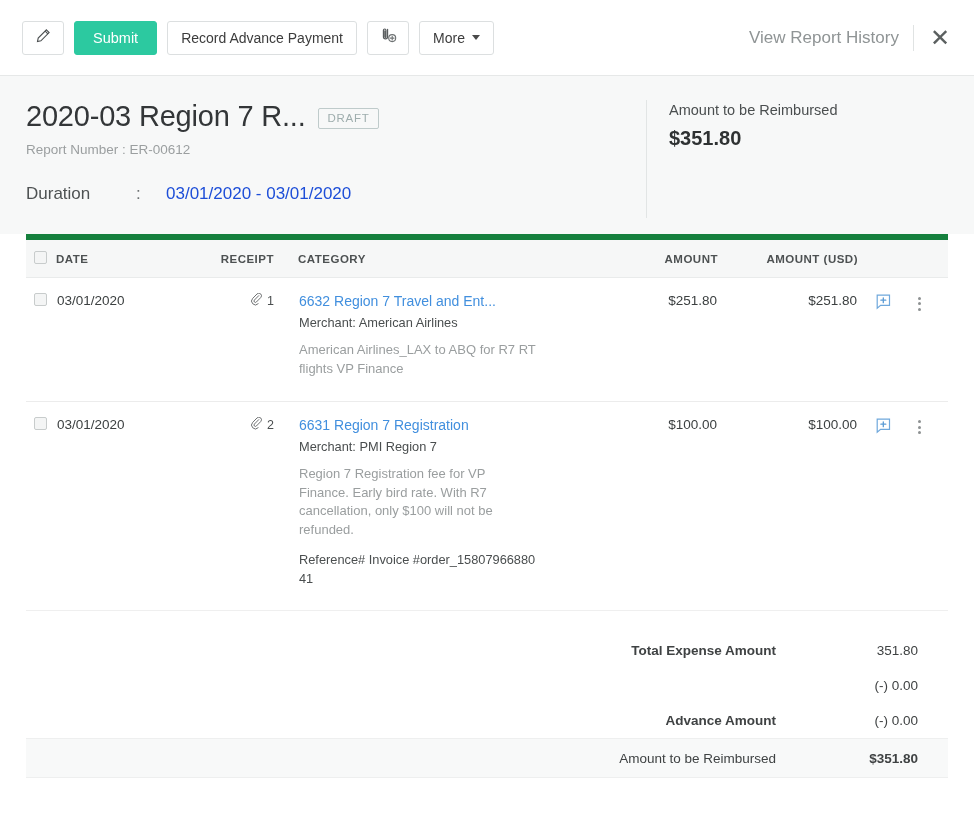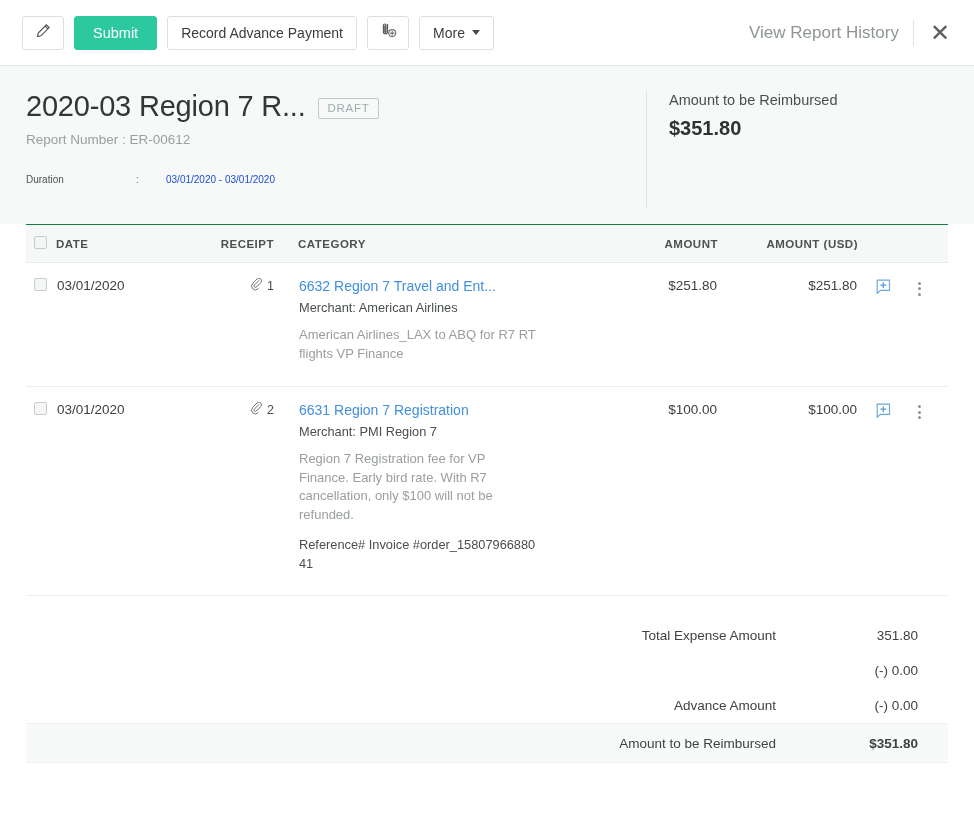--- a/index.html
+++ b/index.html
@@ -9,21 +9,21 @@
     width: 974px; height: 824px;
     background: #ffffff;
     font-family: "Liberation Sans", sans-serif;
     color: #333333;
     overflow: hidden;
   }
 
   
   .toolbar {
     position: relative;
-    height: 66px;
+    height: 76px;
     background: #ffffff;
     border-bottom: 1px solid #e6e8e8;
     display: flex;
     align-items: center;
     padding: 0 22px;
   }
   .tb-left { display: flex; align-items: center; gap: 10px; }
   .tb-right { margin-left: auto; display: flex; align-items: center; gap: 14px; }
 
   .btn {
@@ -101,21 +101,21 @@
     margin-top: 4px;
   }
   .report-number {
     margin-top: 9px;
     font-size: 13.5px;
     color: #9b9fa0;
   }
   .duration-row {
     margin-top: 27px;
     display: flex;
-    font-size: 10px;
+    font-size: 17px;
     color: #4e5253;
   }
   .dur-label { width: 110px; color: #4e5253; }
   .dur-colon { width: 30px; color: #6e7273; }
   .dur-value { color: #1d4ed8; }
 
   .hdr-right {
     border-left: 1px solid #e2e5e5;
     padding-left: 22px;
     margin-left: 0;
@@ -165,21 +165,21 @@
   }
 
   
   table.expenses {
     width: 100%;
     border-collapse: collapse;
     table-layout: fixed;
   }
   table.expenses thead th {
     background: #f6f7f7;
-    border-top: 1px solid #15803d;
+    border-top: 6px solid #15803d;
     border-bottom: 1px solid #e9ebeb;
     font-size: 11.5px;
     font-weight: bold;
     letter-spacing: 0.5px;
     color: #4d5152;
     text-align: left;
     padding: 11px 0 11px 0;
     height: 34px;
   }
   .col-check { width: 30px; padding-left: 8px !important; }
@@ -256,21 +256,21 @@
   
   .totals { margin-top: 0; }
   .totals-row {
     display: flex;
     align-items: center;
     justify-content: flex-end;
     height: 35px;
     font-size: 13.5px;
     color: #3f4243;
   }
-  .totals-row .t-label { width: 420px; text-align: right; padding-right: 0; }
+  .totals-row .t-label { width: 420px; text-align: right; padding-right: 0; font-weight: bold; }
   .totals-row .t-value { width: 172px; text-align: right; padding-right: 30px; }
   .totals-row.final {
     background: #f8f9f9;
     border-top: 1px solid #eeefef;
     border-bottom: 1px solid #eeefef;
     height: 40px;
     font-weight: bold;
   }
   .totals-row.final .t-label { font-weight: normal; }
   .totals-spacer { height: 22px; }

